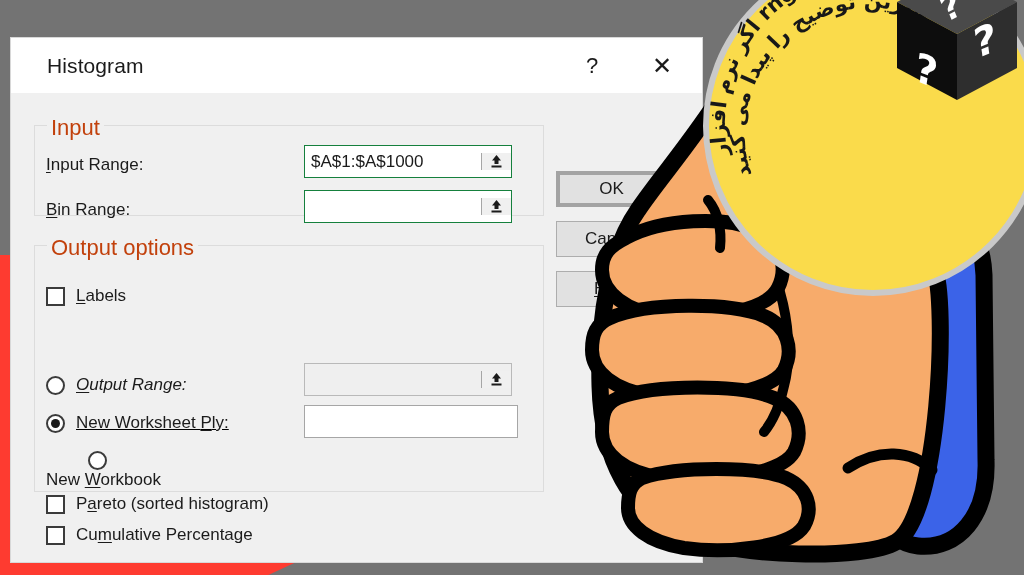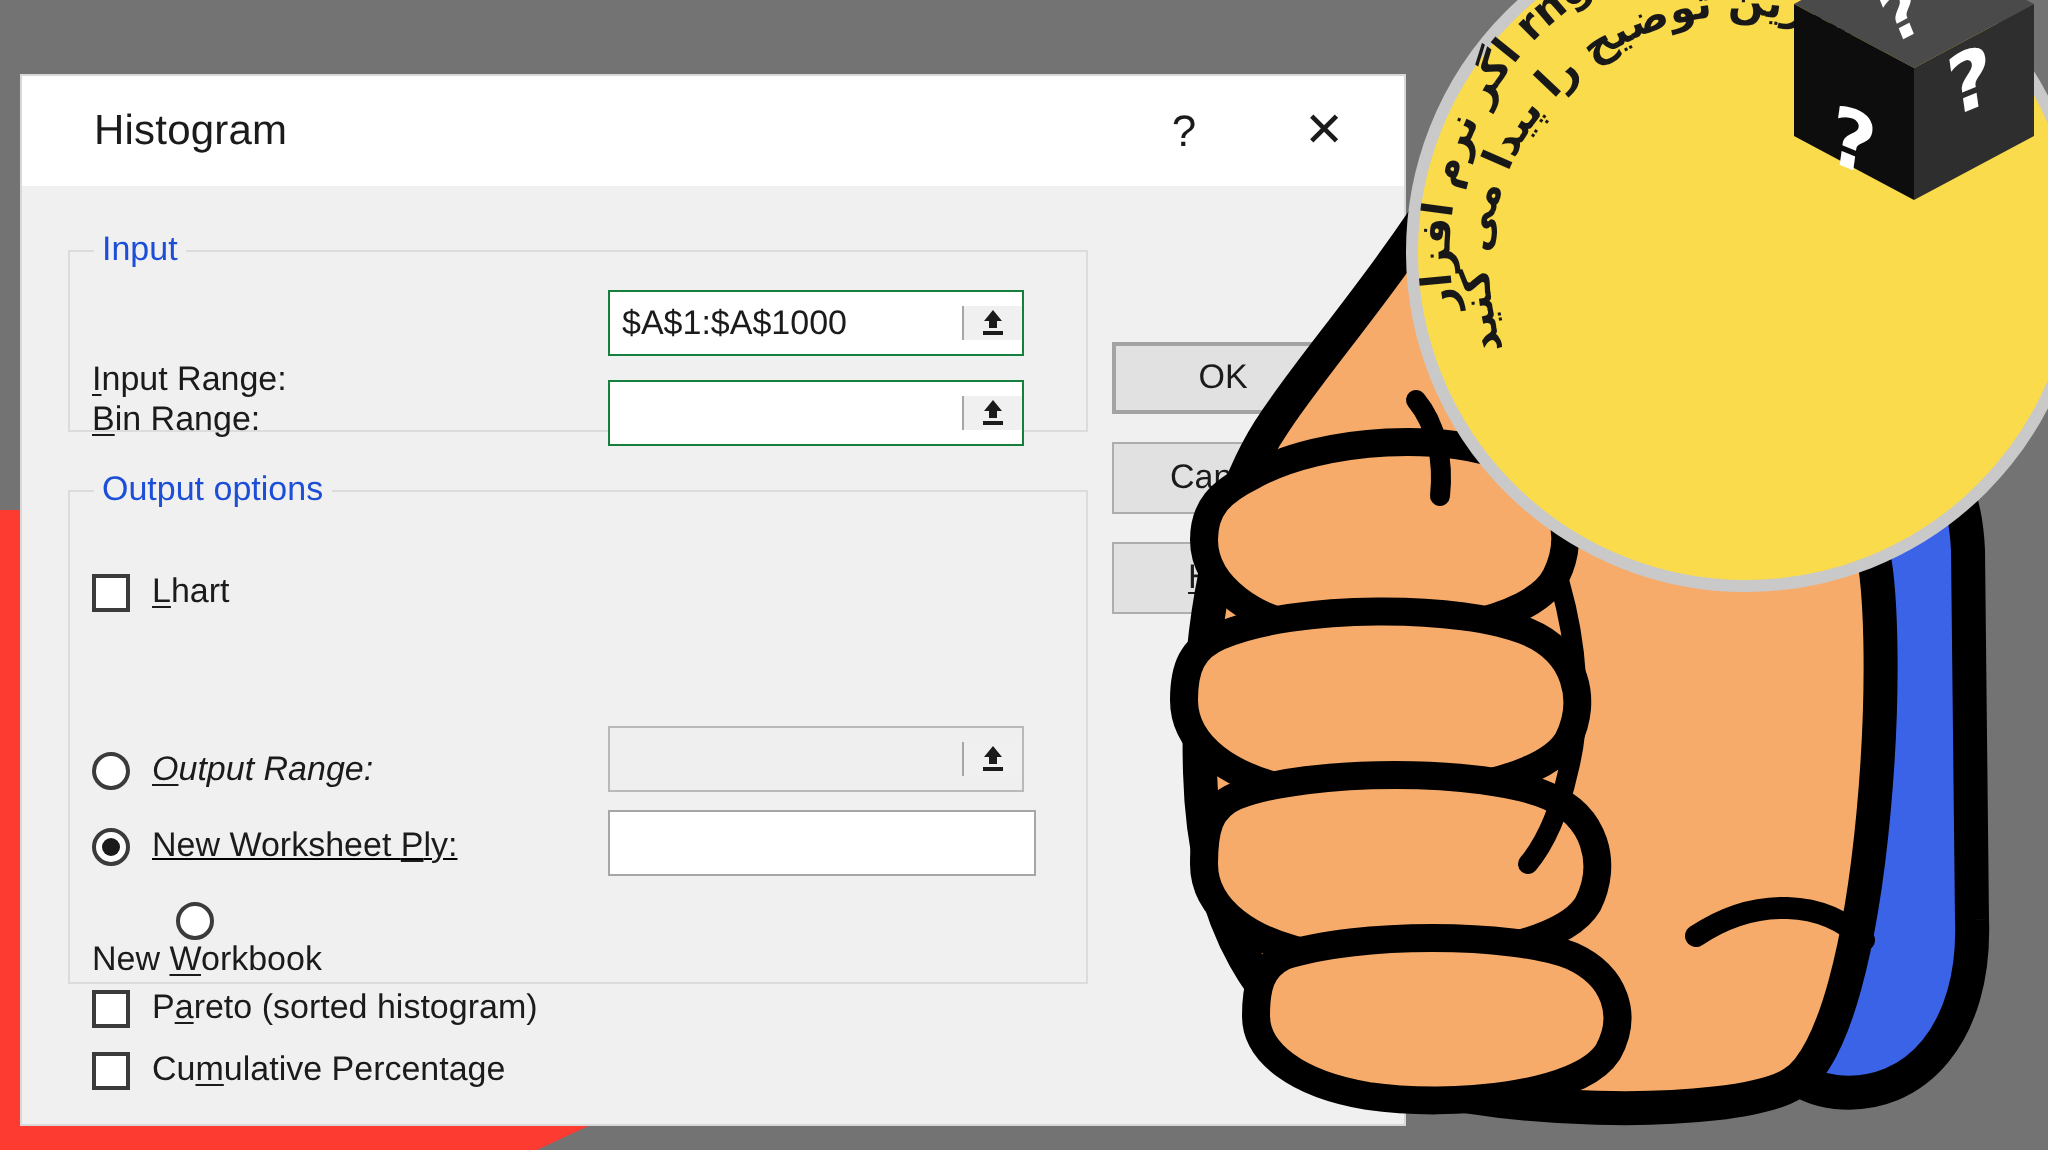--- a/index.html
+++ b/index.html
@@ -81,22 +81,22 @@
   .group {
     position: absolute;
     border: 1px solid #dcdcdc;
     background: transparent;
   }
   .group-title {
     position: absolute;
     top: -11px; left: 12px;
     background: #f0f0f0;
     padding: 0 4px;
-    font-size: 17px;
-    color: #1d4ed8;
+    font-size: 22px;
+    color: #c2410c;
   }
   #input-group  { left: 23px; top: 32px;  width: 508px; height: 89px; }
   #output-group { left: 23px; top: 152px; width: 508px; height: 245px; }
 
   .fieldlabel {
     position: absolute;
     font-size: 17px;
     color: #1b1b1b;
     white-space: nowrap;
   }
@@ -206,21 +206,21 @@
     background: #e1e1e1;
     border: 1px solid #adadad;
     font-family: "Liberation Sans", sans-serif;
     font-size: 17px;
     color: #1b1b1b;
     display: flex; align-items: center; justify-content: center;
     cursor: default;
     box-sizing: border-box;
   }
   .cmdbtn.default {
-    border: 2px solid #a3a3a3;
+    border: 4px solid #a3a3a3;
     background: #e1e1e1;
   }
 
   
   .badge-wrap {
     position: absolute;
     left: 703px; top: -44px;
     width: 340px; height: 340px;
   }
   .badge-circle {
@@ -274,21 +274,21 @@
         <div class="tbtn close-x">✕</div>
       </div>
     </div>
 
     <div class="body">
 
       <div class="group" id="input-group">
         <span class="group-title">Input</span>
       </div>
 
-      <div class="fieldlabel" style="left:35px; top:62px;margin-top:25px;"><span class="u">I</span><span>nput Range:</span></div>
+      <div class="fieldlabel" style="left:35px; top:62px;"><span class="u">I</span><span>nput Range:</span></div>
 
       <div class="refedit" style="left:293px; top:52px; width:208px; height:33px;">
         <input type="text" value="$A$1:$A$1000" style="">
         <span class="collapse-btn">
           <svg width="17" height="17" viewBox="0 0 17 17" aria-hidden="true">
             <path d="M8.5 2 L13 7.5 L10.5 7.5 L10.5 11 L6.5 11 L6.5 7.5 L4 7.5 Z" fill="#1b1b1b"></path>
             <rect x="3.5" y="12.5" width="10" height="2" fill="#1b1b1b"></rect>
           </svg>
         </span>
       </div>
@@ -300,21 +300,21 @@
         <span class="collapse-btn">
           <svg width="17" height="17" viewBox="0 0 17 17" aria-hidden="true">
             <path d="M8.5 2 L13 7.5 L10.5 7.5 L10.5 11 L6.5 11 L6.5 7.5 L4 7.5 Z" fill="#1b1b1b"></path>
             <rect x="3.5" y="12.5" width="10" height="2" fill="#1b1b1b"></rect>
           </svg>
         </span>
       </div>
 
       <div class="optrow" style="left:35px; top:193px;">
         <span class="cbox" id="cb-labels"></span>
-        <span class="lbl"><span class="u">L</span><span>hart</span></span>
+        <span class="lbl"><span class="u">L</span><span>abels</span></span>
       </div>
 
       <div class="group" id="output-group">
         <span class="group-title">Output options</span>
       </div>
 
       <div class="optrow" style="left:35px; top:282px;font-style:italic;">
         <span class="radio" id="rb-outrange"></span>
         <span class="lbl"><span></span><span class="u">O</span><span>utput Range:</span></span>
       </div>

